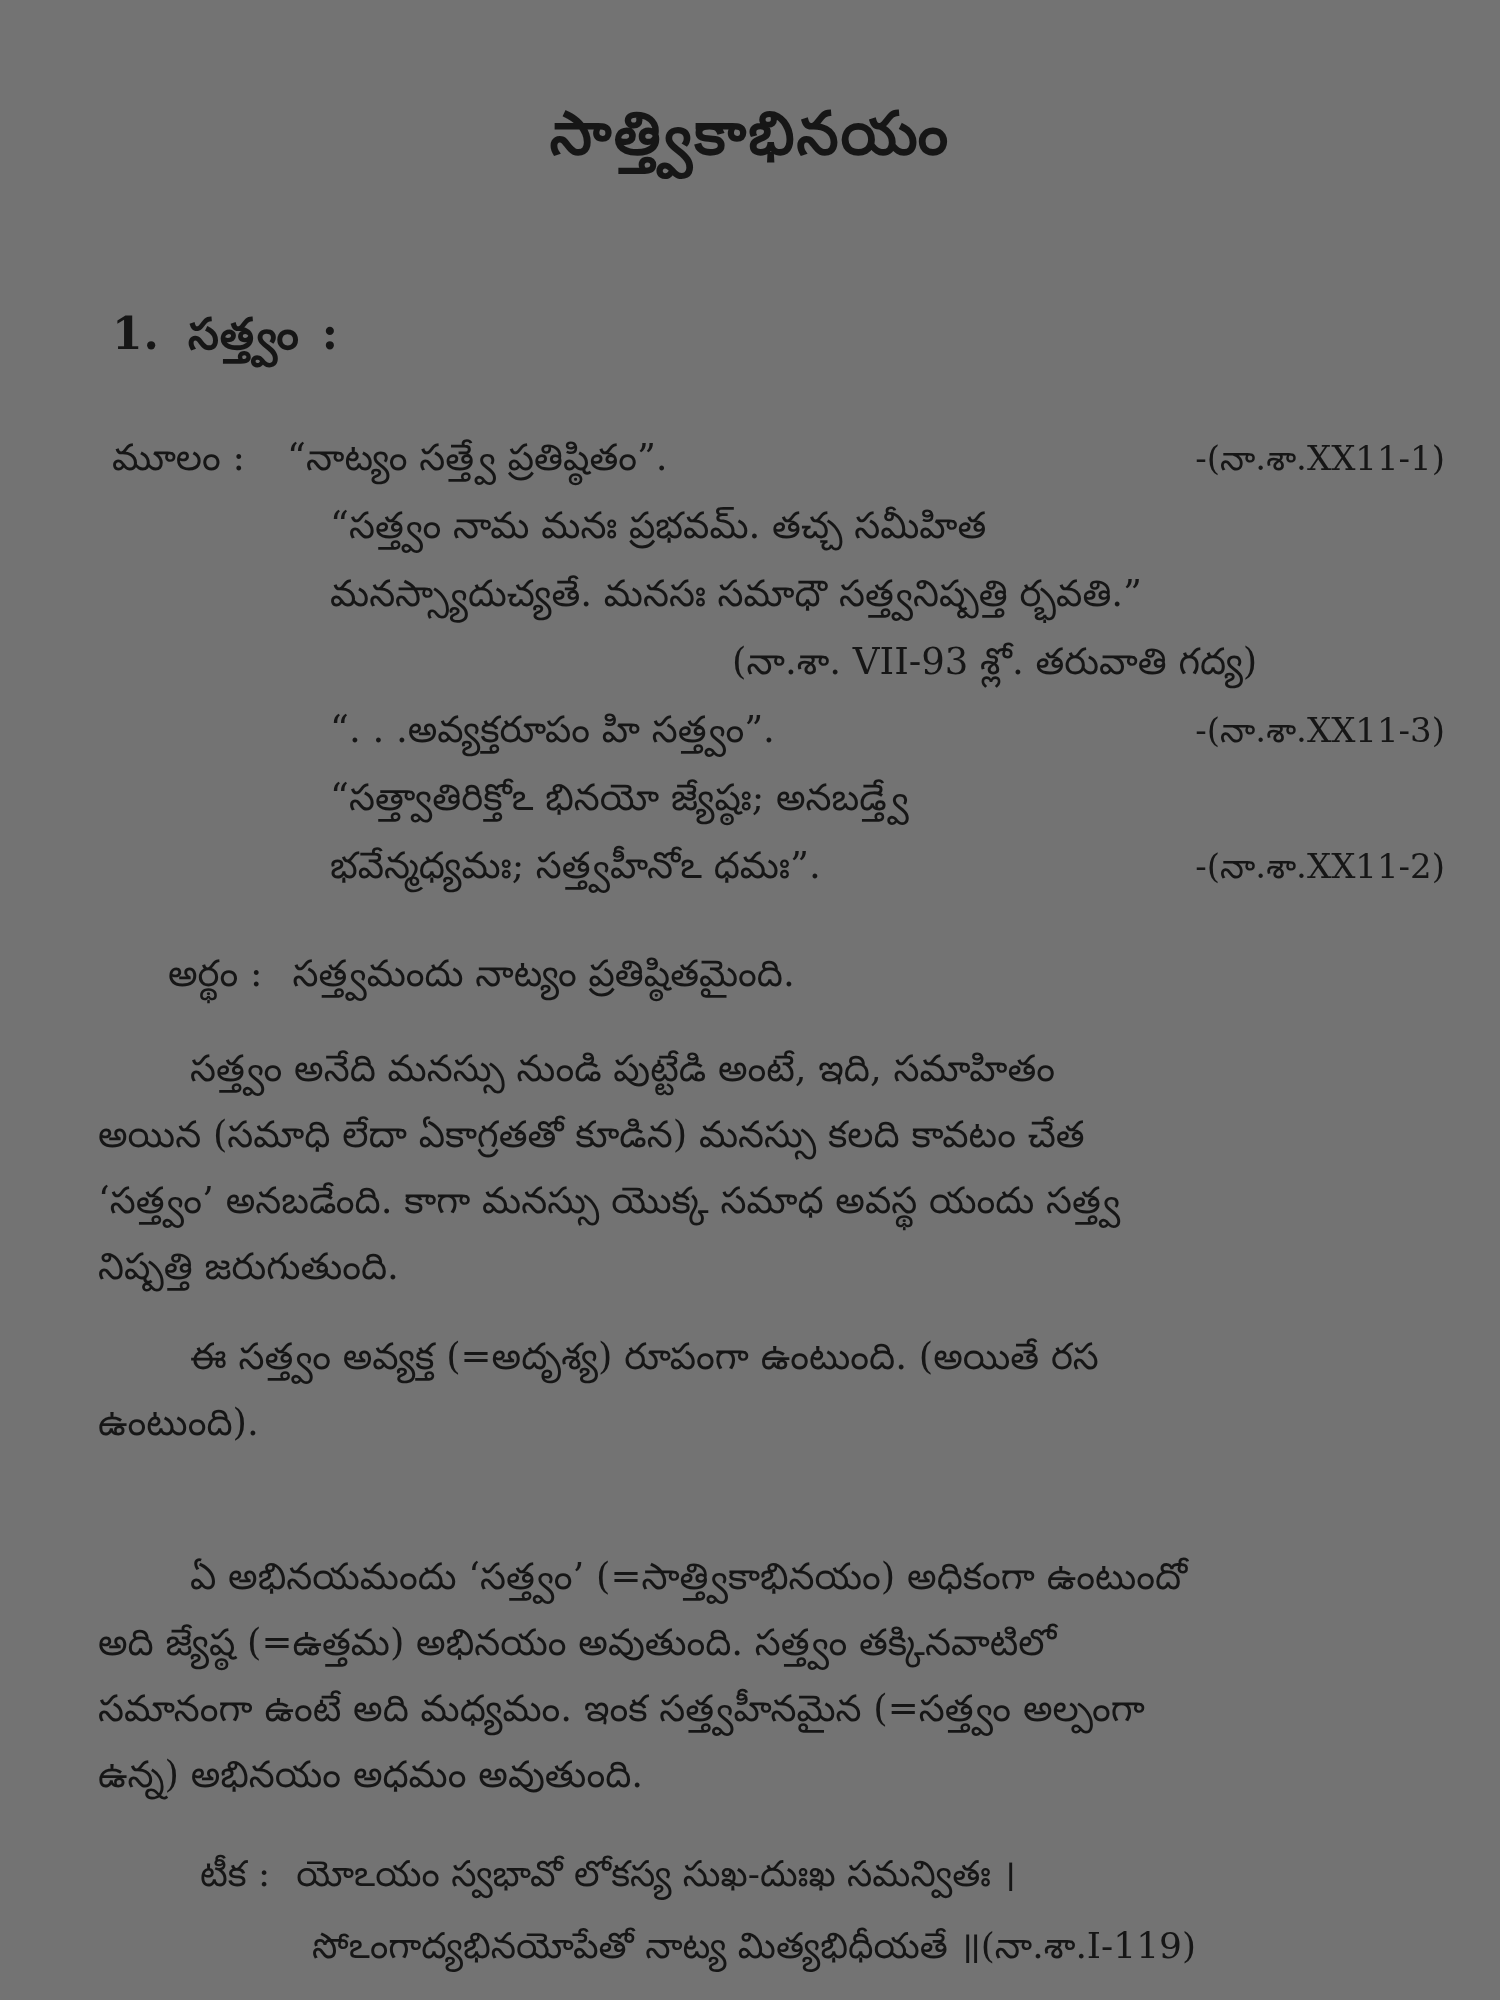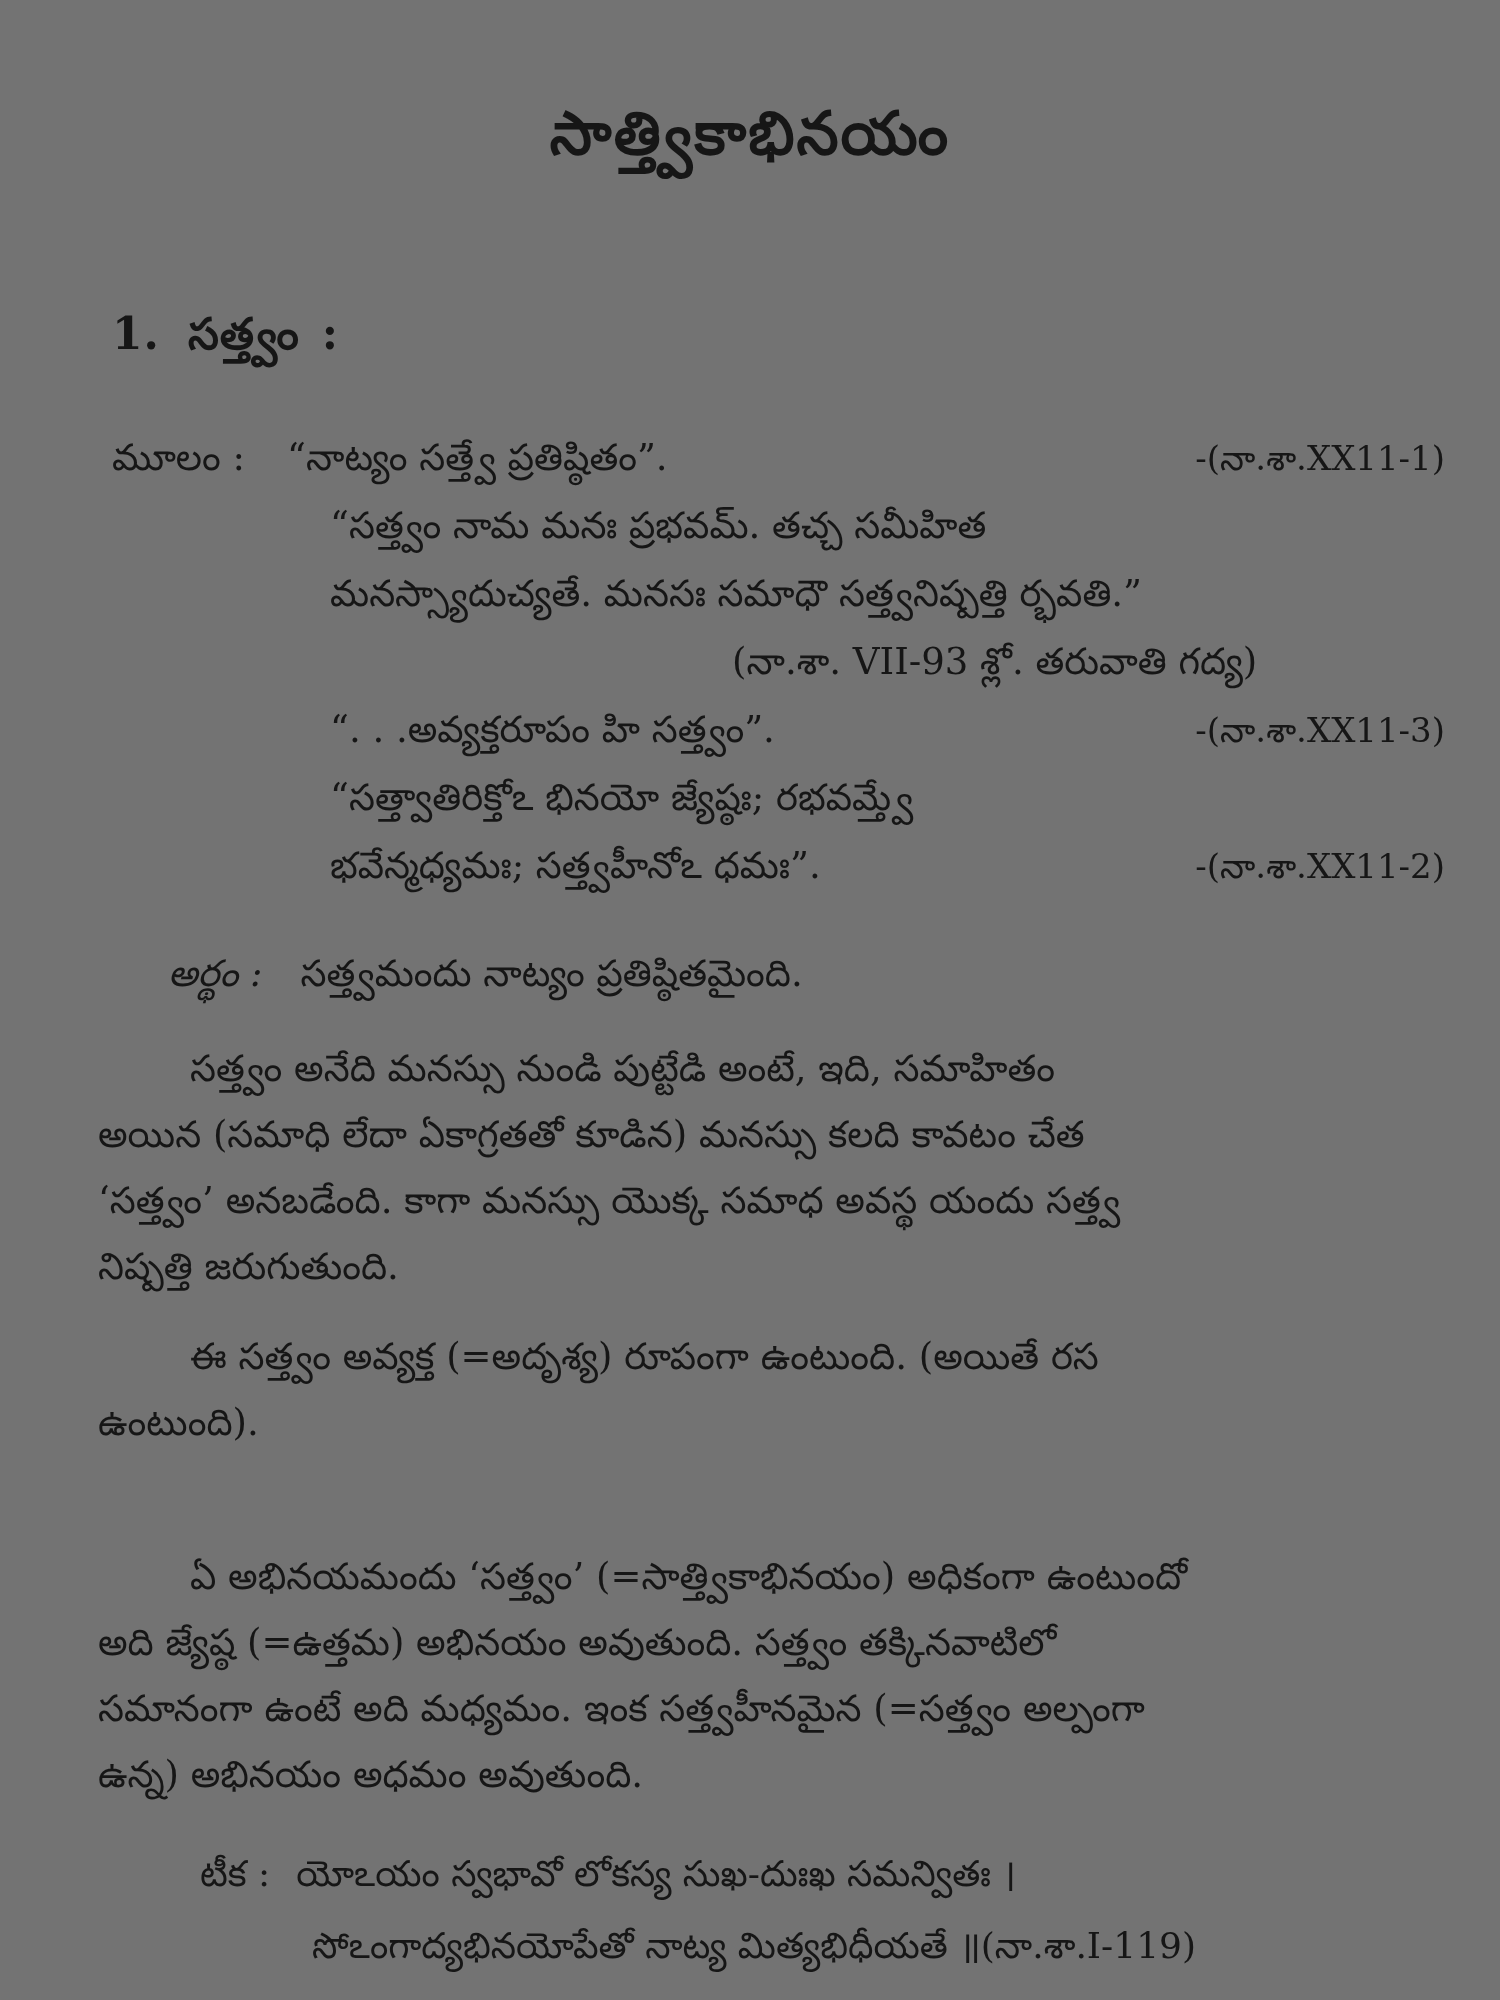--- a/index.html
+++ b/index.html
@@ -51,21 +51,21 @@
   .qrow .qref   { flex: 1 1 auto; text-align: right; font-size: 34px; }
   .qrow.indent  { padding-left: 218px; }
   .qrow.cite    { padding-left: 620px; }
   
   .artham {
     position: absolute;
     top: 952px; left: 168px; right: 55px;
     font-size: 37px;
     display: flex;
   }
-  .artham .alabel { margin-right: 38px; font-style: italic; }
+  .artham .alabel { margin-right: 30px; }
   
   .para {
     position: absolute;
     left: 98px; right: 58px;
     font-size: 37px;
   }
   .para .pline { height: 66px; line-height: 58px; white-space: nowrap; }
   .para .pline.first { text-indent: 92px; }
   #para1 { top: 1040px; }
   #para2 { top: 1328px; }
@@ -104,21 +104,21 @@
       <span class="qtext">మనస్స్యాదుచ్యతే. మనసః సమాధౌ సత్త్వనిష్పత్తి ర్భవతి.”</span>
     </div>
     <div class="qrow cite">
       <span class="qtext">(నా.శా. VII-93 శ్లో. తరువాతి గద్య)</span>
     </div>
     <div class="qrow indent">
       <span class="qtext">“. . .అవ్యక్తరూపం హి సత్త్వం”.</span>
       <span class="qref">-(నా.శా.XX11-3)</span>
     </div>
     <div class="qrow indent">
-      <span class="qtext">“సత్త్వాతిరిక్తోఽ భినయో జ్యేష్ఠః; రభవమ్త్వే</span>
+      <span class="qtext">“సత్త్వాతిరిక్తోఽ భినయో జ్యేష్ఠః; అనబడ్త్వే</span>
     </div>
     <div class="qrow indent">
       <span class="qtext">భవేన్మధ్యమః; సత్త్వహీనోఽ ధమః”.</span>
       <span class="qref">-(నా.శా.XX11-2)</span>
     </div>
   </div>
 
   <div class="artham">
     <span class="alabel">అర్థం :</span>
     <span>సత్త్వమందు నాట్యం ప్రతిష్ఠితమైంది.</span>

